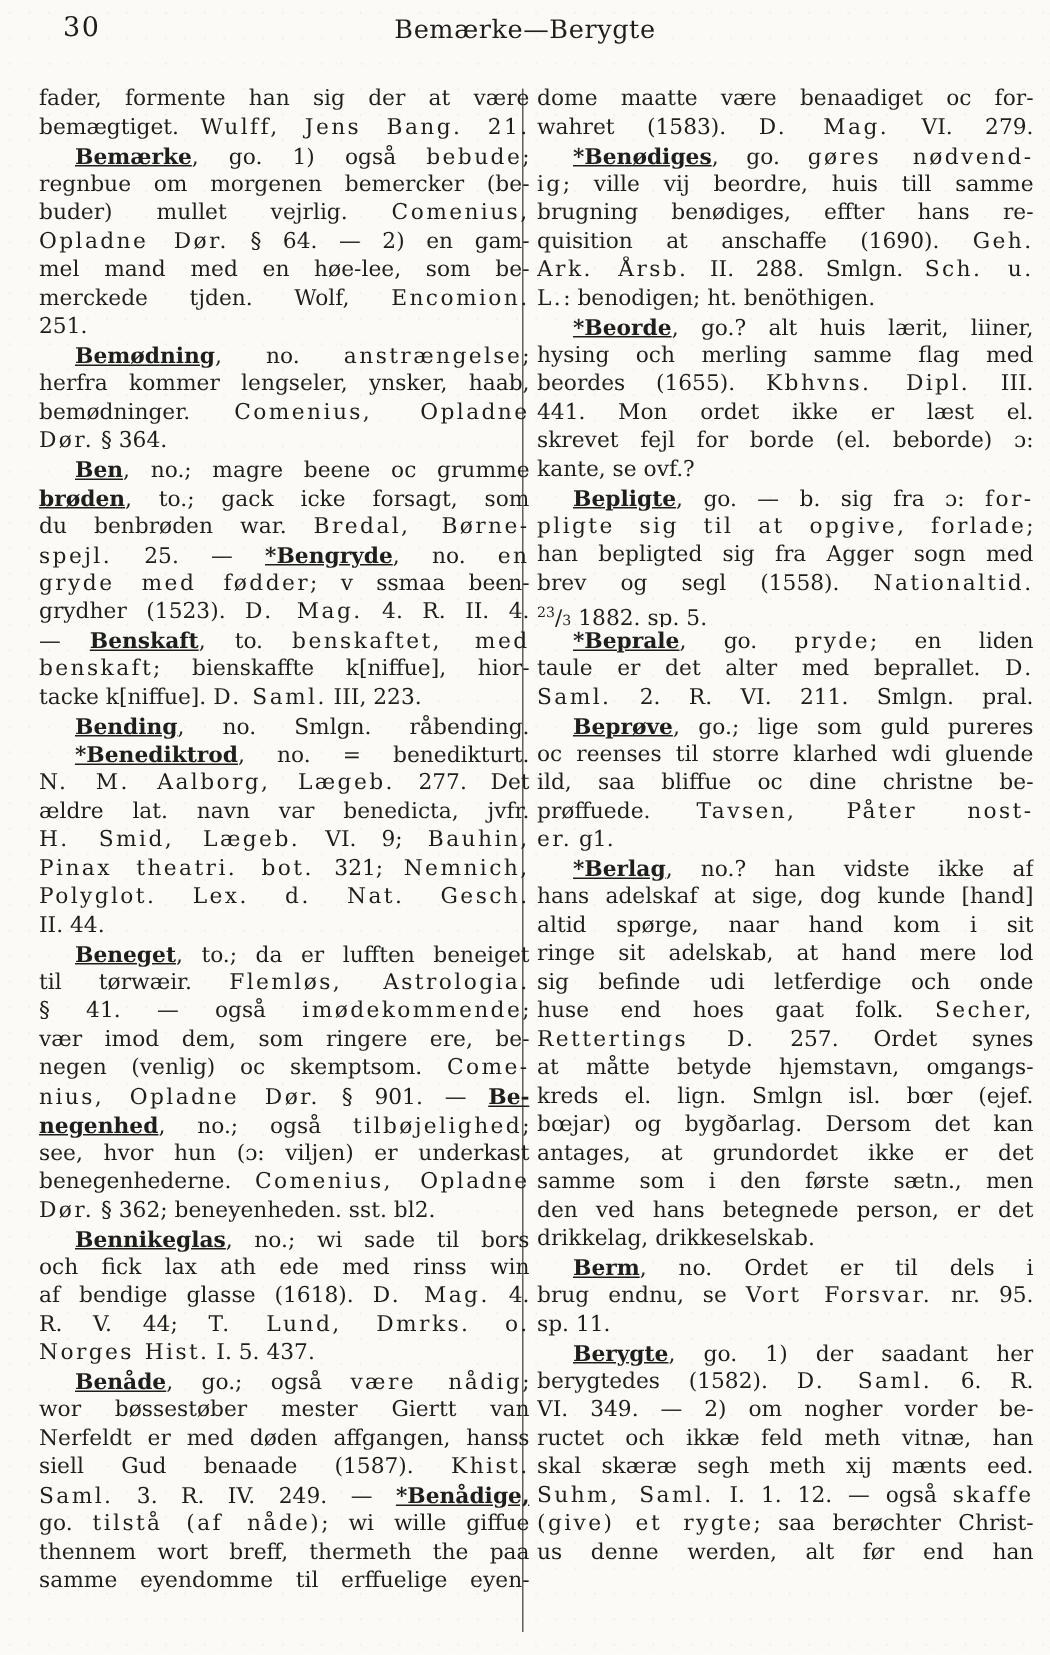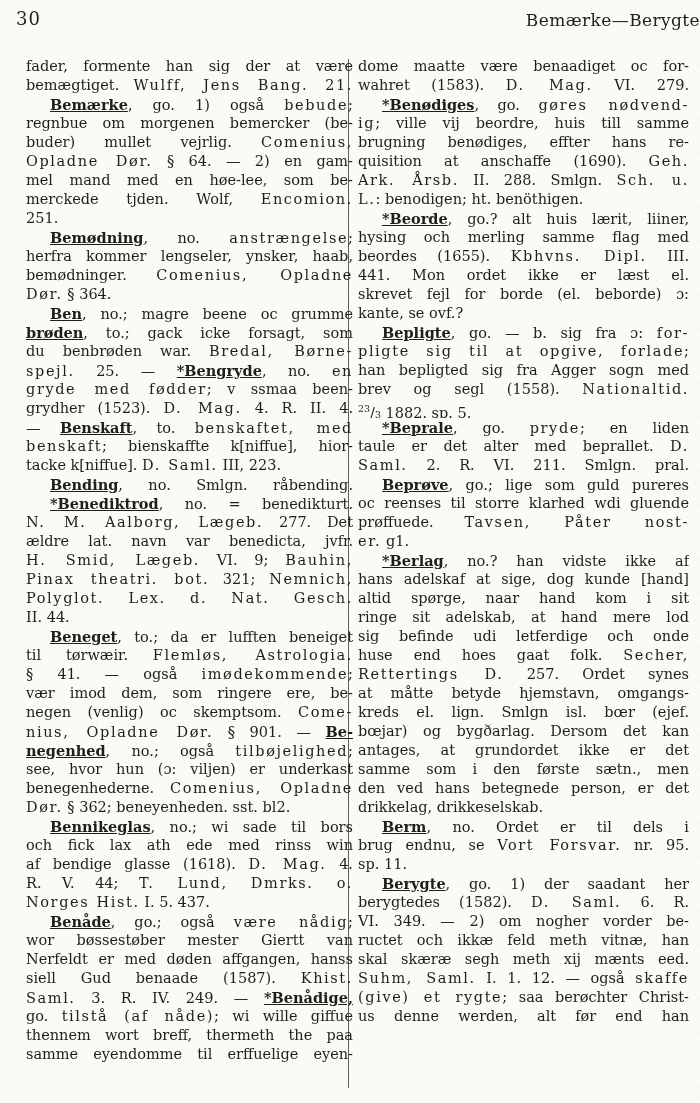--- a/index.html
+++ b/index.html
@@ -14,26 +14,26 @@
     background-color: #fbfaf6;
     background-image:
       radial-gradient(rgba(40,40,40,0.05) 0.6px, transparent 0.8px),
       radial-gradient(rgba(40,40,40,0.04) 0.5px, transparent 0.7px);
     background-size: 13px 17px, 19px 11px;
     background-position: 0 0, 6px 4px;
     color: #1e1e1c;
     overflow: hidden;
   }
   .page-number {
-    position: absolute; left: 16px; top: 8px;
+    position: absolute; left: 42px; top: 8px;
     font-size: 18px; letter-spacing: 1px;
   }
   .running-title {
     position: absolute; left: 0; top: 10px; width: 700px;
-    text-align: right; font-size: 17px; letter-spacing: 0.4px;
+    text-align: center; font-size: 17px; letter-spacing: 0.4px;
   }
   .col {
     position: absolute; top: 57px;
     font-size: 14.5px; line-height: 19px;
   }
   .col-left  { left: 26px;  width: 327px; }
   .col-right { left: 358px; width: 331px; }
   .divider {
     position: absolute; left: 348px; top: 59px;
     width: 1px; height: 1029px;
@@ -131,20 +131,21 @@
       <div class="line ind"><span class="hw">Bepligte</span><span class="t">, go. — b. sig fra ɔ: </span><span class="sp">for-</span></div>
       <div class="line"><span class="sp">pligte sig til at opgive, forlade</span><span class="t">;</span></div>
       <div class="line"><span class="t">han bepligted sig fra Agger sogn med</span></div>
       <div class="line"><span class="t">brev og segl (1558). </span><span class="sp">Nationaltid.</span></div>
       <div class="line short"><sup class="sup">23</sup><span class="t">/</span><sub class="sub">3</sub><span class="t"> 1882. sp. 5.</span></div>
       <div class="line ind"><span class="hw">*Beprale</span><span class="t">, go. </span><span class="sp">pryde</span><span class="t">; en liden</span></div>
       <div class="line"><span class="t">taule er det alter med beprallet. </span><span class="sp">D.</span></div>
       <div class="line"><span class="sp">Saml.</span><span class="t"> 2. R. VI. 211. Smlgn. pral.</span></div>
       <div class="line ind"><span class="hw">Beprøve</span><span class="t">, go.; lige som guld pureres</span></div>
       <div class="line"><span class="t">oc reenses til storre klarhed wdi gluende</span></div>
+      <div class="line"><span class="t">ild, saa bliffue oc dine christne be-</span></div>
       <div class="line"><span class="t">prøffuede. </span><span class="sp">Tavsen, Påter nost-</span></div>
       <div class="line short"><span class="sp">er.</span><span class="t"> g1.</span></div>
       <div class="line ind"><span class="hw">*Berlag</span><span class="t">, no.? han vidste ikke af</span></div>
       <div class="line"><span class="t">hans adelskaf at sige, dog kunde [hand]</span></div>
       <div class="line"><span class="t">altid spørge, naar hand kom i sit</span></div>
       <div class="line"><span class="t">ringe sit adelskab, at hand mere lod</span></div>
       <div class="line"><span class="t">sig befinde udi letferdige och onde</span></div>
       <div class="line"><span class="t">huse end hoes gaat folk. </span><span class="sp">Secher,</span></div>
       <div class="line"><span class="sp">Rettertings D.</span><span class="t"> 257. Ordet synes</span></div>
       <div class="line"><span class="t">at måtte betyde hjemstavn, omgangs-</span></div>

